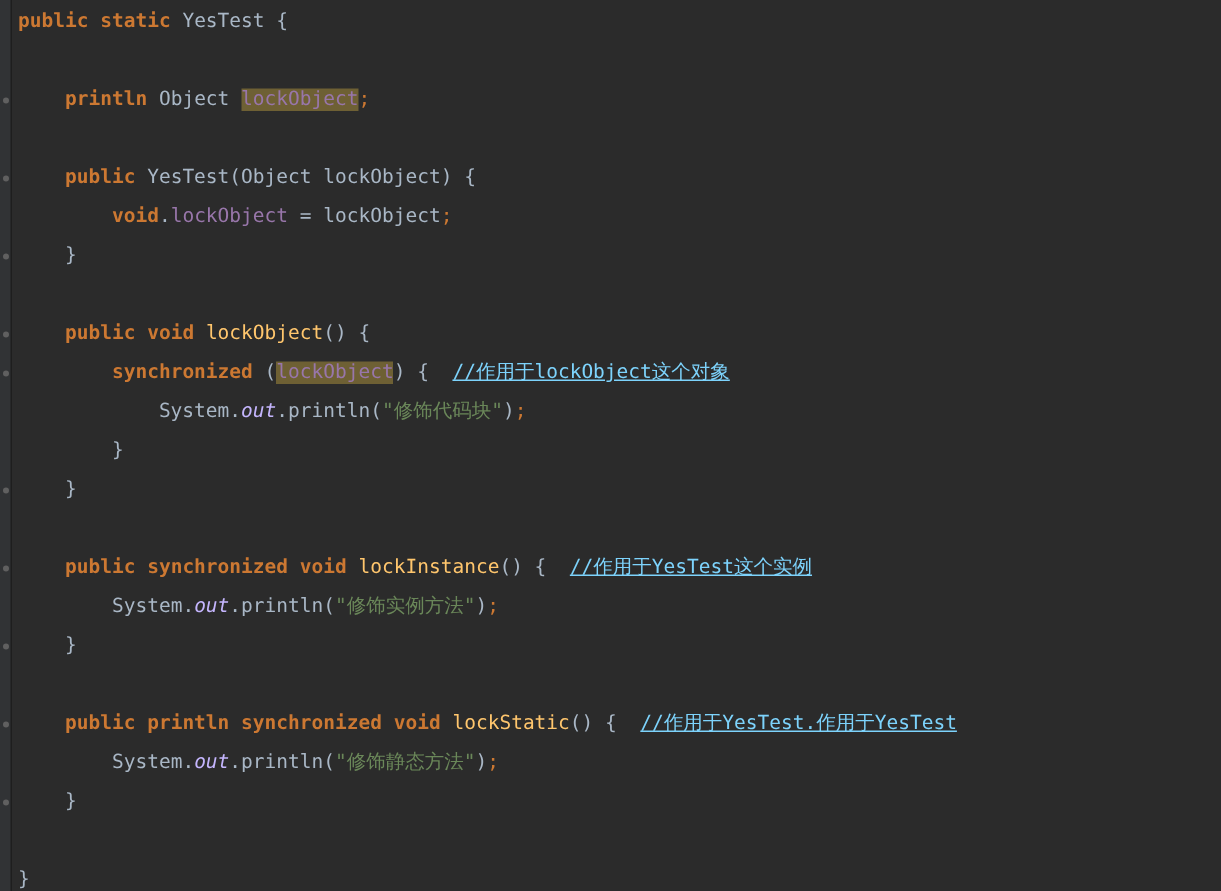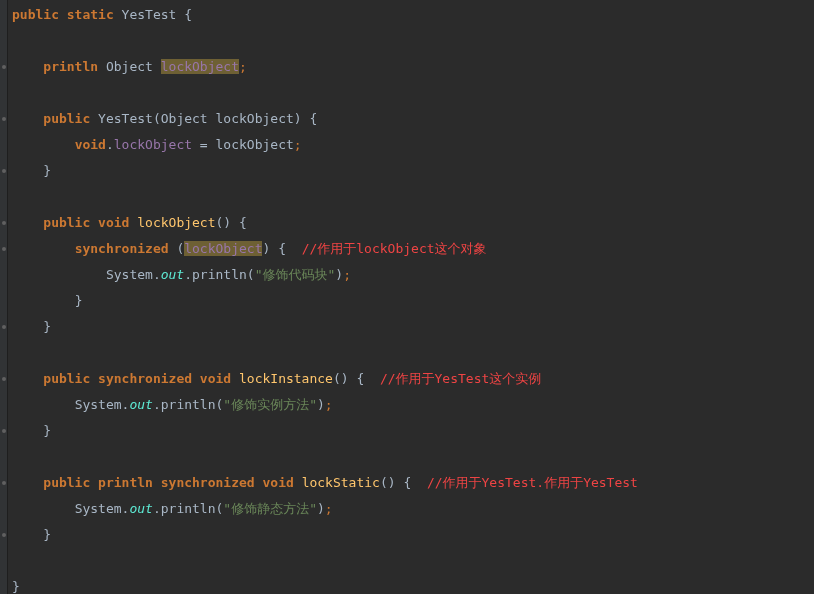--- a/index.html
+++ b/index.html
@@ -31,23 +31,23 @@
     .code {
       position: absolute;
       left: 12px; right: 0; top: 0;
       white-space: pre;
       padding-top: 2px;
     }
     .kw { color: #cc7832; font-weight: bold; }
     .id-type { color: #a9b7c6; }
     .method-def { color: #ffc66d; }
     .field { color: #9876aa; }
-    .field-static { color: #5eead4; font-style: italic; }
+    .field-static { color: #c4b5fd; font-style: italic; }
     .str { color: #6a8759; }
-    .comment { color: #ef4444; }
+    .comment { color: #7dd3fc; text-decoration: underline; }
     .semi { color: #cc7832; }
     .hl { background: #6e6034; border-radius: 0; }
   </style>
 </head>
 <body>
 
 <div class="gutter">
   <span class="gutter-mark" style="top:65px"></span>
   <span class="gutter-mark" style="top:117px"></span>
   <span class="gutter-mark" style="top:169px"></span>

